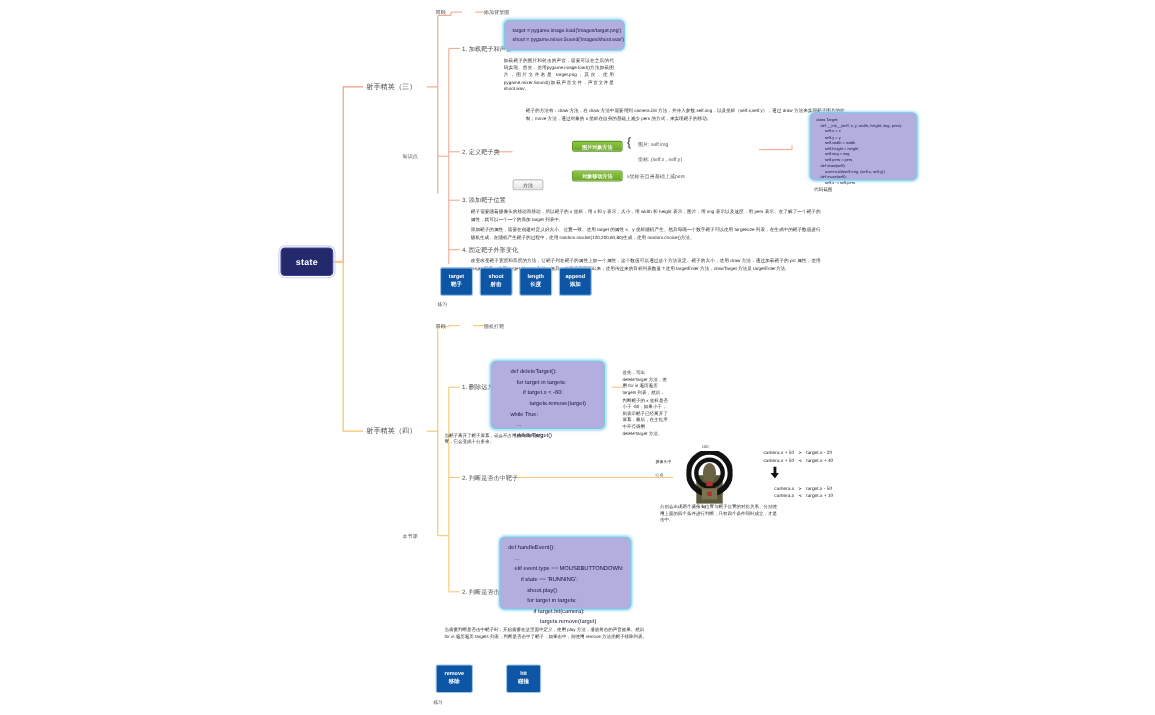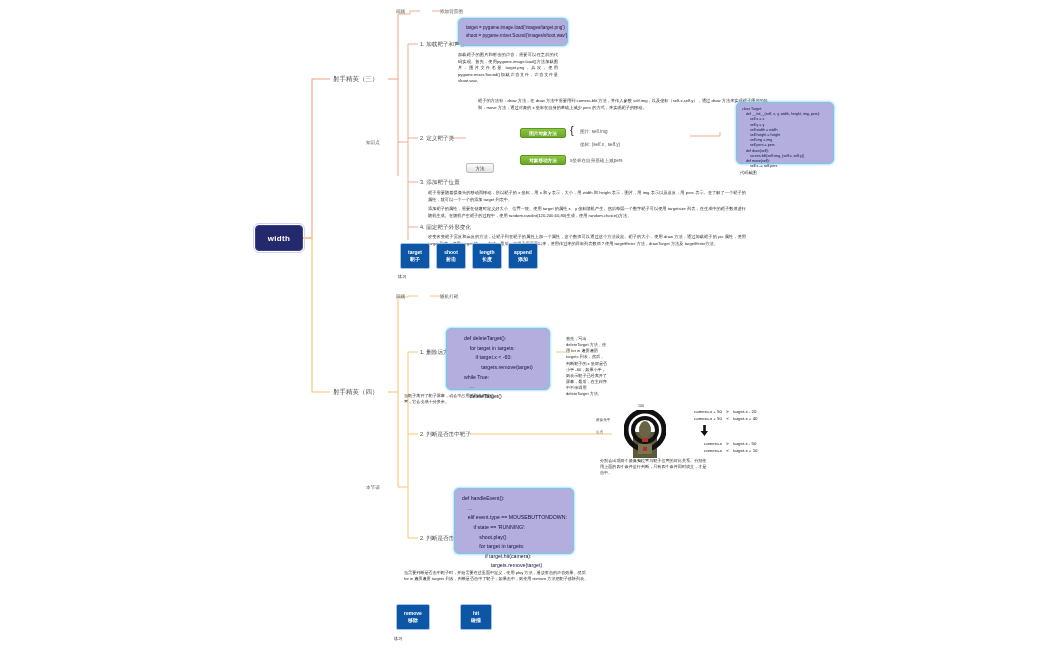--- a/index.html
+++ b/index.html
@@ -148,21 +148,21 @@
     <path d="M408 352 L418 352" stroke="#f5c26b" stroke-width="0.9" fill="none"></path>
     <path d="M408 434 L418 434" stroke="#f5c26b" stroke-width="0.9" fill="none"></path>
     <path d="M408 538 L418 538" stroke="#f5c26b" stroke-width="0.9" fill="none"></path>
     <path d="M462 352 L478 352" stroke="#f5c26b" stroke-width="0.9" fill="none"></path>
     <path d="M556 352 L568 352" stroke="#f5c26b" stroke-width="0.9" fill="none"></path>
     <path d="M470 434 L612 434" stroke="#f5c26b" stroke-width="0.9" fill="none"></path>
     <path d="M470 538 L488 538" stroke="#f5c26b" stroke-width="0.9" fill="none"></path>
   </svg>
 
   <div class="node root-node">
-    <span>width</span>
+    <span>state</span>
   </div>
 
   <div class="node branch-label" style="left:333px;top:74px;">
     <span>射手精英（三）</span>
   </div>
   <div class="node branch-label" style="left:333px;top:387px;">
     <span>射手精英（四）</span>
   </div>
 
   <div class="node tiny-label" style="left:366px;top:138px;">

